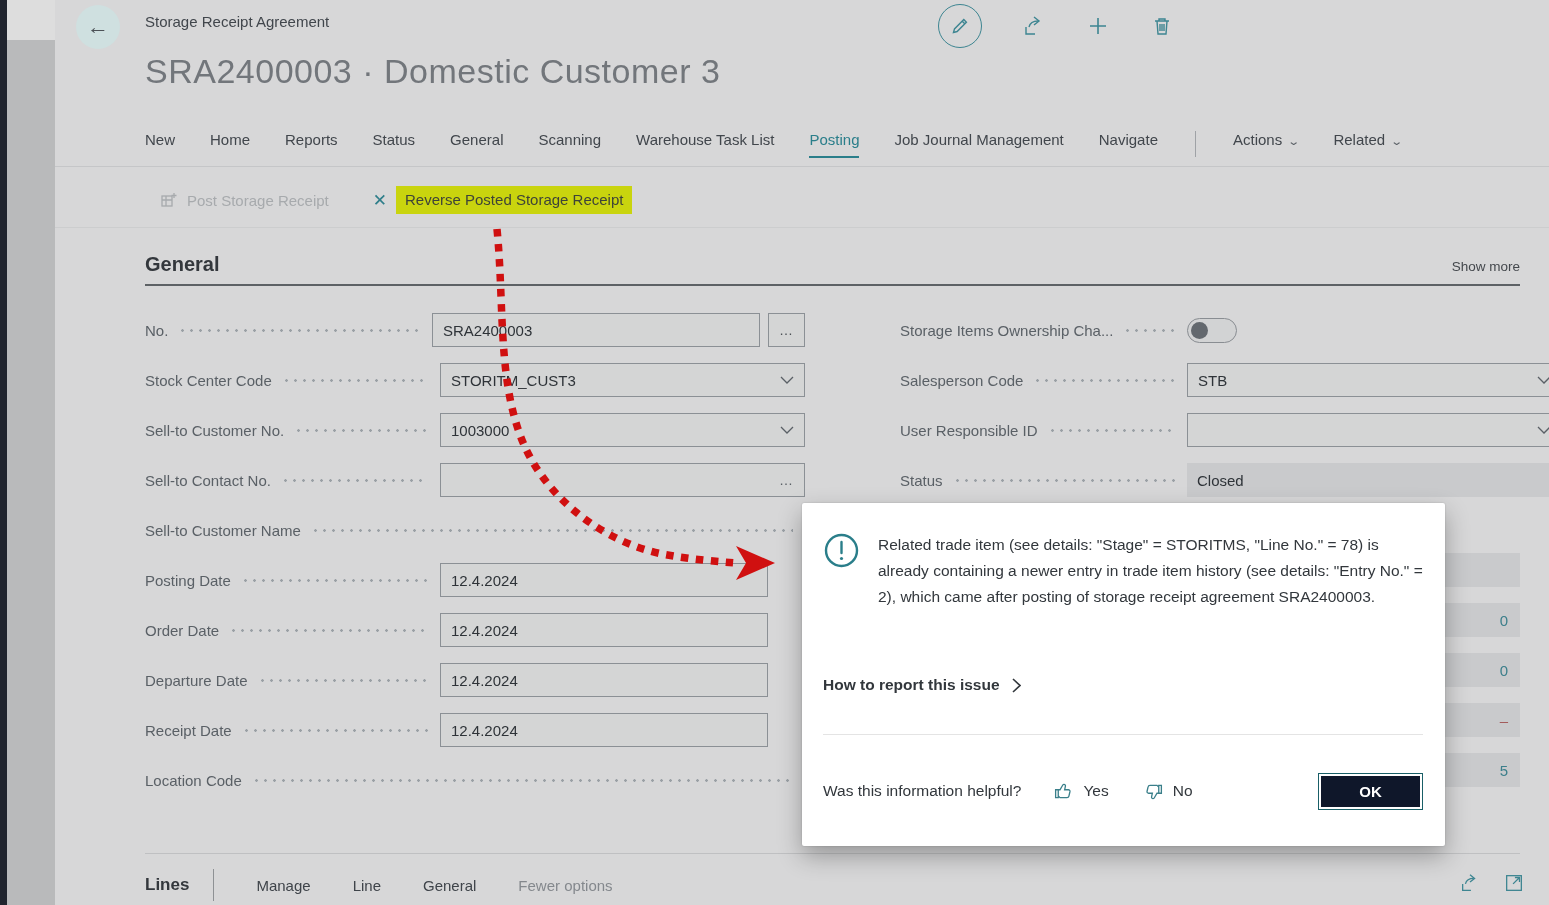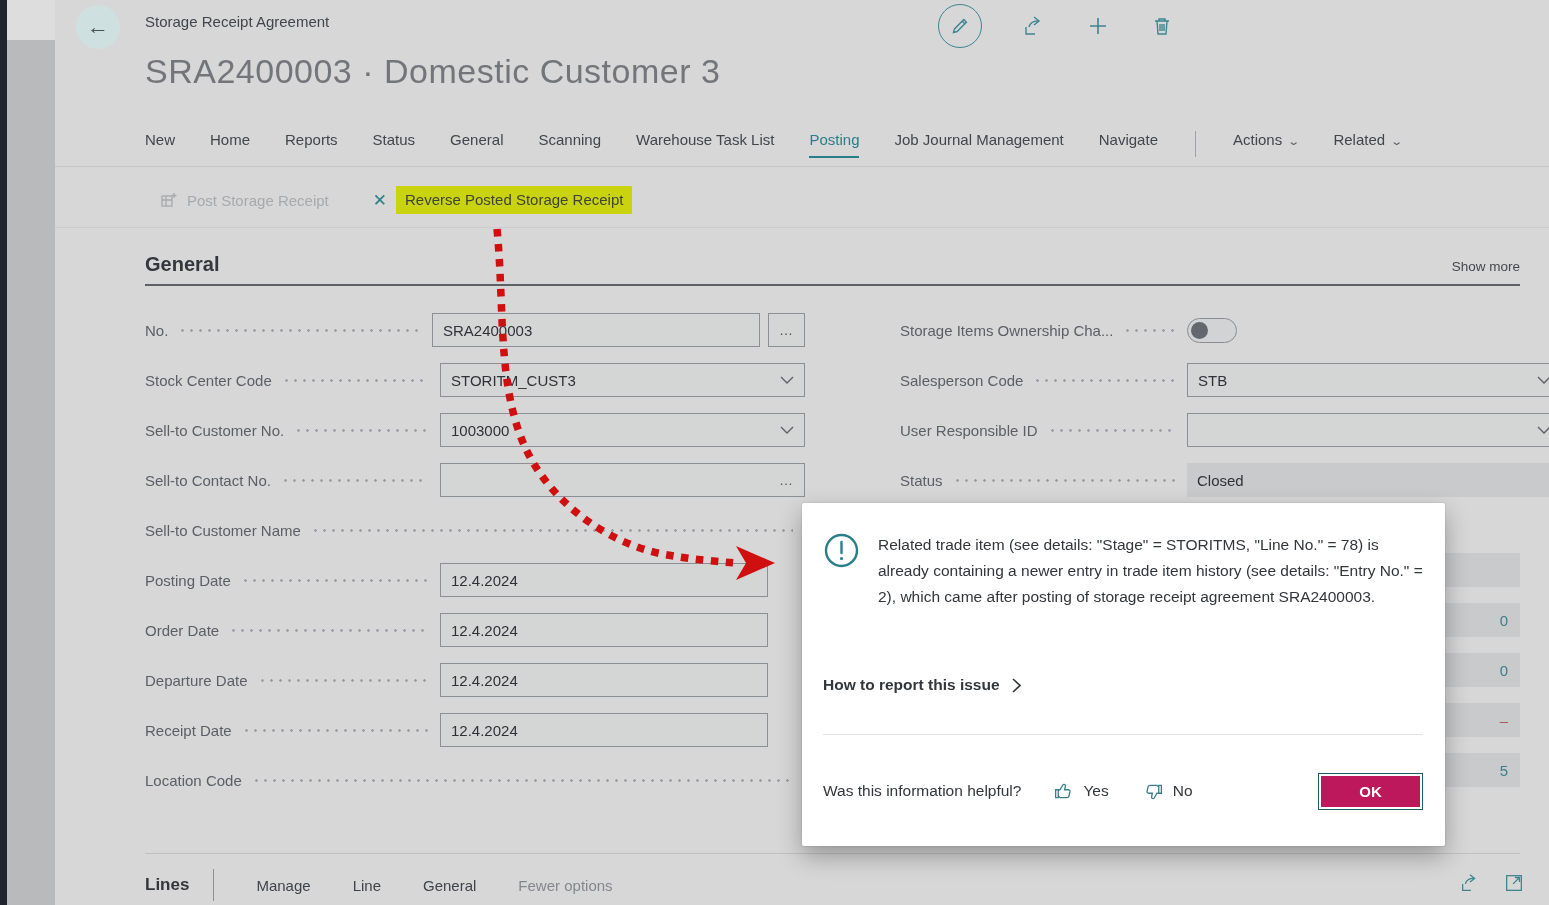--- a/index.html
+++ b/index.html
@@ -83,21 +83,21 @@
   .dialog { position:absolute; left:785px; top:503px; width:643px; height:343px; background:#ffffff; border-radius:2px;
             box-shadow:0 10px 24px rgba(0,0,0,.30), 0 0 2px rgba(0,0,0,.18); z-index:20;margin-left:17px; }
   .dlg-icon { position:absolute; left:21px; top:29px; width:37px; height:37px; color:#2a7e8a; }
   .dlg-msg { position:absolute; left:76px; top:29px; width:548px; font-size:15.5px; line-height:26px; color:#32373c; }
   .dlg-how { position:absolute; left:21px; top:173px; font-size:15.5px; font-weight:700; color:#32373c; display:flex; align-items:center; gap:12px; cursor:pointer; }
   .dlg-divider { position:absolute; left:21px; top:231px; width:600px; height:1px; background:#e4e4e4; }
   .dlg-footer { position:absolute; left:21px; top:268px; width:600px; height:40px; display:flex; align-items:center; font-size:15.5px; color:#32373c; }
   .fb-label { margin-right:32px; }
   .fb-vote { display:flex; align-items:center; gap:9px; margin-right:34px; cursor:pointer; color:#32373c; }
   .fb-vote .thumb { color:#3a7f8a; width:21px; height:21px; }
-  .ok-btn { margin-left:auto; width:105px; height:37px; background:#be185d; border:1px solid #195f67;
+  .ok-btn { margin-left:auto; width:105px; height:37px; background:#0f172a; border:1px solid #195f67;
             box-shadow:inset 0 0 0 2px #ffffff; color:#ffffff; font-size:15px; font-weight:700;
             display:flex; align-items:center; justify-content:center; cursor:pointer; }
 
   
   .arrow-layer { position:absolute; left:0; top:0; width:1549px; height:905px; pointer-events:none; z-index:30; }
 </style>
 </head>
 <body>
 
 <div class="page">

